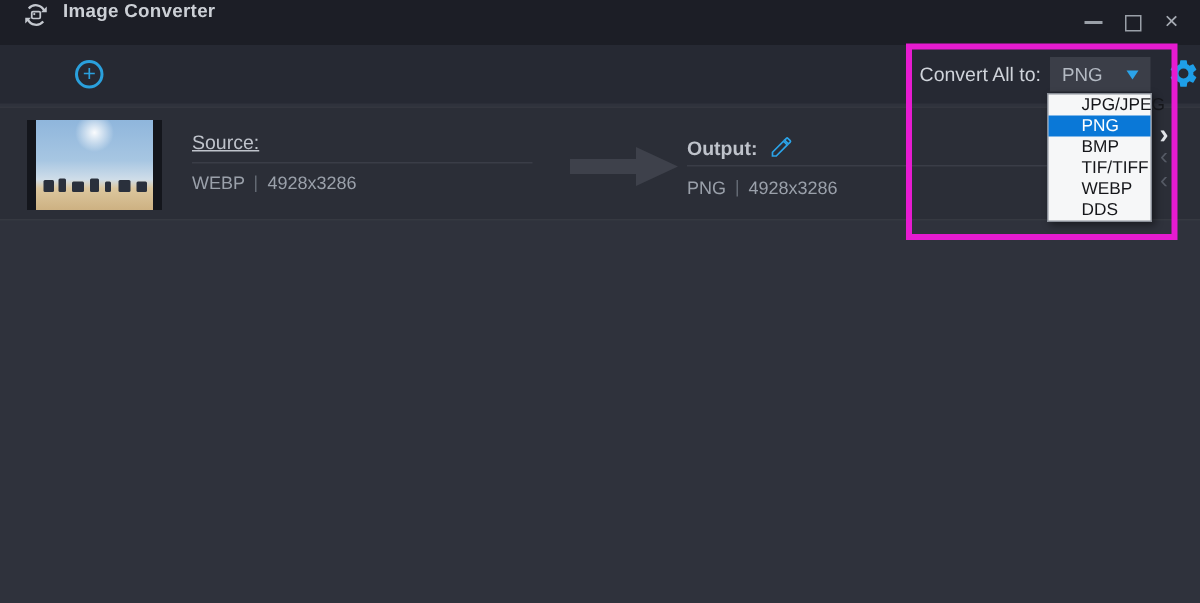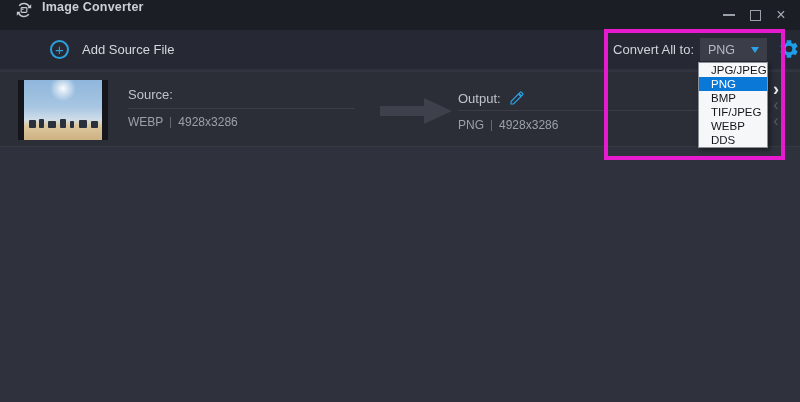--- a/index.html
+++ b/index.html
@@ -29,42 +29,42 @@
   .gear { position:absolute; left:778px; top:8px; width:22px; height:22px; cursor:pointer; }
 
   
   .file-row { position:absolute; left:0; top:71px; width:800px; height:76px; background:#2b2e37; border-top:1px solid rgba(255,255,255,.04); border-bottom:1px solid rgba(255,255,255,.05); }
   .thumb { position:absolute; left:18px; top:8px; width:90px; height:60px; background:#14161c; }
   .thumb-img { position:absolute; left:6px; right:6px; top:0; bottom:0;
     background:
       radial-gradient(circle at 50% 14%, rgba(255,255,255,.95) 0%, rgba(255,255,255,0) 20%),
       linear-gradient(180deg,#8fb6dc 0%, #a7c6e2 45%, #cfdde9 66%, #dcc79e 76%, #cdb182 100%); }
   .sil { position:absolute; background:#2a303c; border-radius:1px; }
-  .field-label { position:absolute; font-size:13px; color:#bfc3cb; }
+  .field-label { position:absolute; font-size:13px; color:#bfc3cb;text-decoration:underline; }
   .src-label { left:128px; top:15px; }
   .src-line { position:absolute; left:128px; top:36px; width:227px; height:1px; background:#3a3d47; }
   .meta { position:absolute; font-size:12px; color:#9aa0aa; display:flex; align-items:center; }
   .src-meta { left:128px; top:43px; }
   .pipe { display:inline-block; width:1px; height:11px; background:#636973; margin:0 7px; }
 
   .flow-arrow { position:absolute; left:380px; top:26px; }
 
-  .out-label-row { position:absolute; left:458px; top:18px; display:flex; align-items:center; font-size:13px; color:#bfc3cb; }
+  .out-label-row { position:absolute; left:458px; top:18px; display:flex; align-items:center; font-size:13px; color:#bfc3cb;font-weight:bold; }
   .out-name { margin-left:5px; }
   .pencil { margin-left:8px; width:16px; height:16px; cursor:pointer; }
   .out-line { position:absolute; left:458px; top:38px; width:287px; height:1px; background:#3a3d47; }
   .out-meta { left:458px; top:46px; }
 
   .row-chevrons { position:absolute; left:766px; top:10px; width:20px; text-align:center; }
   .chev { font-size:18px; line-height:14px; color:#e2e5ea; font-weight:700; cursor:pointer; }
   .chev.dim { color:#565b66; font-size:16px; margin-top:2px; font-weight:400; }
 
   
   .dropdown-list { position:absolute; left:698px; top:62px; width:70px; background:#f6f7f8; border:1px solid #8a8f98; box-shadow:2px 2px 5px rgba(0,0,0,.45); z-index:5; }
-  .dd-item { height:14px; line-height:14px; font-size:11.5px; color:#15161a; padding-left:12px; white-space:nowrap; cursor:pointer; }
+  .dd-item { height:14px; line-height:14px; font-size:11.5px; color:#15161a; padding-left:22px; white-space:nowrap; cursor:pointer; }
   .dd-item.selected { background:#0a78d7; color:#ffffff; }
 
   
   .annotation { position:absolute; left:604px; top:29px; width:181px; height:131px; border:4px solid #e61bd0; z-index:9; pointer-events:none; }
 </style>
 </head>
 <body>
 
 <div class="window">
 
@@ -87,21 +87,20 @@
         </div>
       <div class="win-btn">
           <span class="close-glyph">×</span>
         </div>
     </div>
   </div>
 
   <div class="toolbar">
     <div class="add-source">
       <span class="plus-circle">+</span>
-      <span class="add-label">Add Source File</span>
     </div>
     <div class="convert-label">Convert All to:</div>
     <div class="format-select">
       <span class="val">PNG</span>
       <span class="select-arrow"></span>
     </div>
     <svg class="gear" viewBox="0 0 24 24">
       <path fill="#1e9ee8" d="M19.14 12.94c.04-.3.06-.61.06-.94s-.02-.64-.07-.94l2.03-1.58a.49.49 0 0 0 .12-.61l-1.92-3.32a.49.49 0 0 0-.59-.22l-2.39.96c-.5-.38-1.03-.7-1.62-.94l-.36-2.54a.48.48 0 0 0-.48-.41h-3.84a.48.48 0 0 0-.47.41l-.36 2.54c-.59.24-1.13.57-1.62.94l-2.39-.96a.48.48 0 0 0-.59.22L2.74 8.87c-.12.21-.08.47.12.61l2.03 1.58c-.05.3-.09.63-.09.94s.02.64.07.94l-2.03 1.58a.49.49 0 0 0-.12.61l1.92 3.32c.12.22.37.29.59.22l2.39-.96c.5.38 1.03.7 1.62.94l.36 2.54c.05.24.24.41.48.41h3.84c.24 0 .44-.17.47-.41l.36-2.54c.59-.24 1.13-.56 1.62-.94l2.39.96c.22.08.47 0 .59-.22l1.92-3.32a.49.49 0 0 0-.12-.61l-2.01-1.58zM12 15.6a3.6 3.6 0 1 1 0-7.2 3.6 3.6 0 0 1 0 7.2z"></path>
     </svg>
   </div>
@@ -149,20 +148,20 @@
       <div class="chev">›</div>
       <div class="chev dim">‹</div>
       <div class="chev dim">‹</div>
     </div>
   </div>
 
   <div class="dropdown-list">
     <div class="dd-item">JPG/JPEG</div>
     <div class="dd-item selected">PNG</div>
     <div class="dd-item">BMP</div>
-    <div class="dd-item">TIF/JPEG</div>
+    <div class="dd-item">TIF/TIFF</div>
     <div class="dd-item">WEBP</div>
     <div class="dd-item">DDS</div>
   </div>
 
   <div class="annotation"></div>
 
 </div>
 
 </body></html>

